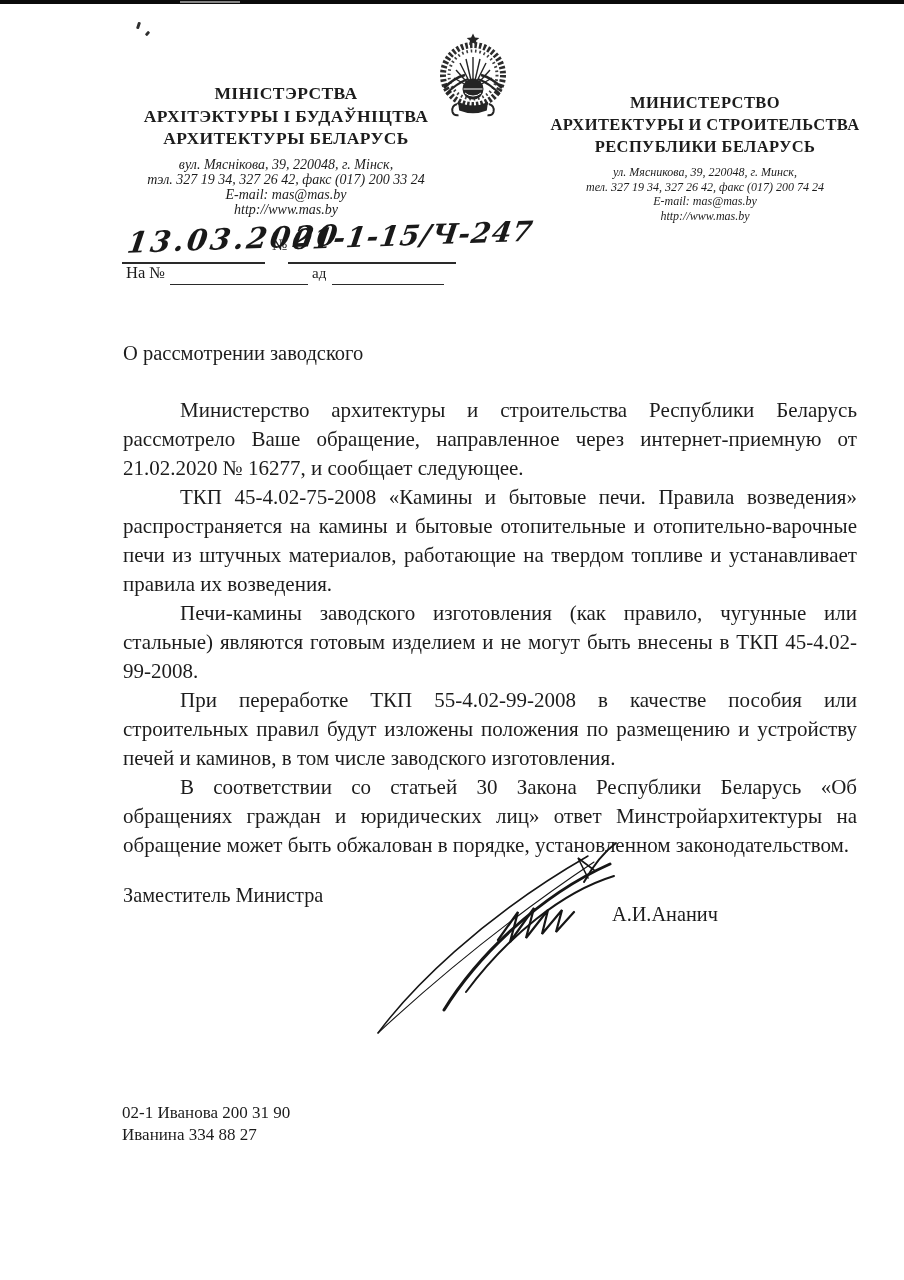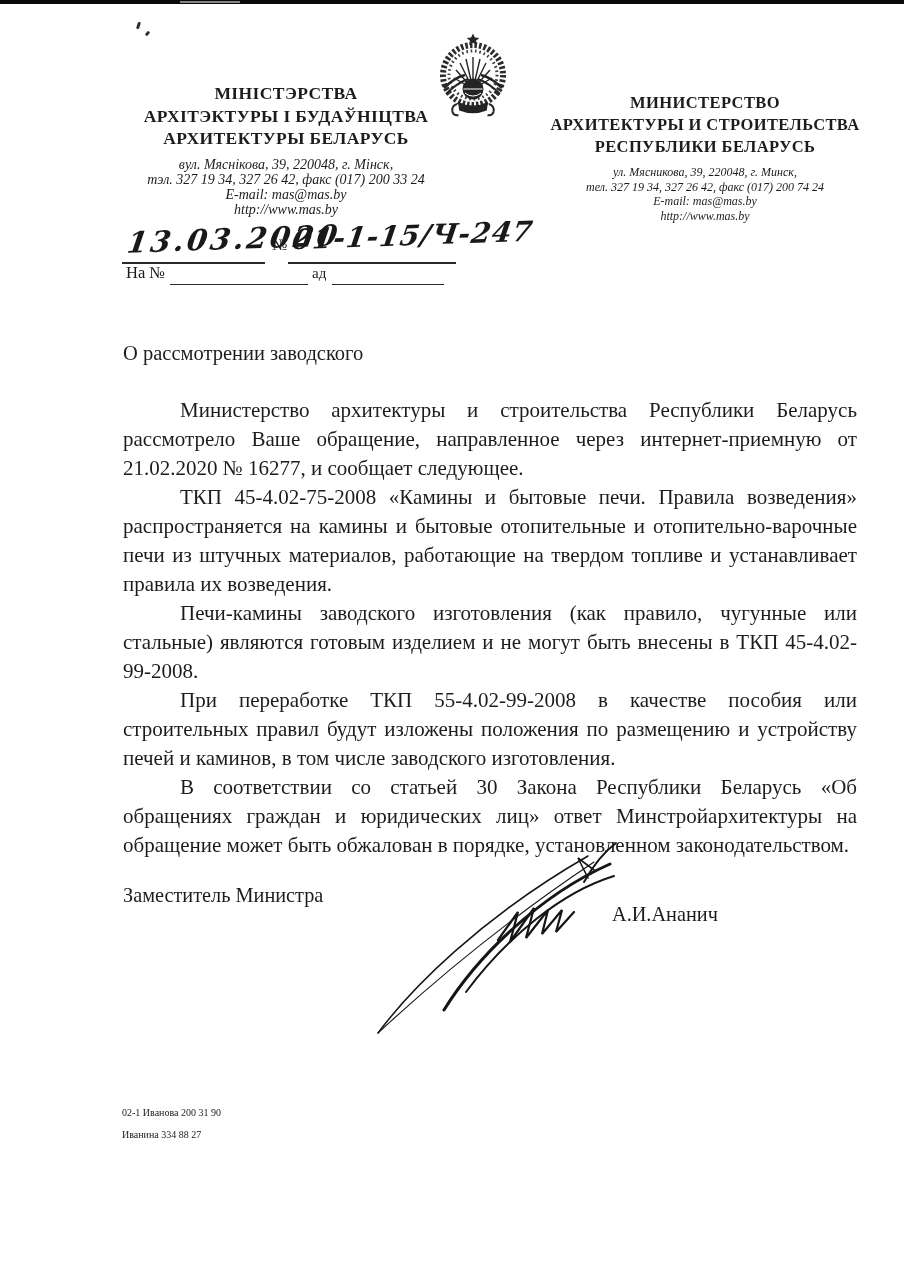--- a/index.html
+++ b/index.html
@@ -46,21 +46,21 @@
   .body-text{
     position:absolute;left:123px;top:396px;width:734px;
     font-size:21px;line-height:29px;text-align:justify;
   }
   .body-text p{margin:0;text-indent:57px;}
 
   .sig-title{position:absolute;left:123px;top:884px;font-size:20.3px;}
   .sig-name{position:absolute;left:612px;top:903px;font-size:20.3px;font-family:Liberation Serif, serif;}
   .signature{position:absolute;left:348px;top:840px;width:285px;height:200px;}
 
-  .footer{position:absolute;left:122px;top:1102px;font-size:10px;line-height:21.5px;}
+  .footer{position:absolute;left:122px;top:1102px;font-size:17px;line-height:21.5px;}
 </style>
 </head>
 <body>
 
 <div class="page">
 
   <div class="top-edge"></div>
   <div class="ink-speck s1"></div>
   <div class="ink-speck s2"></div>
 

